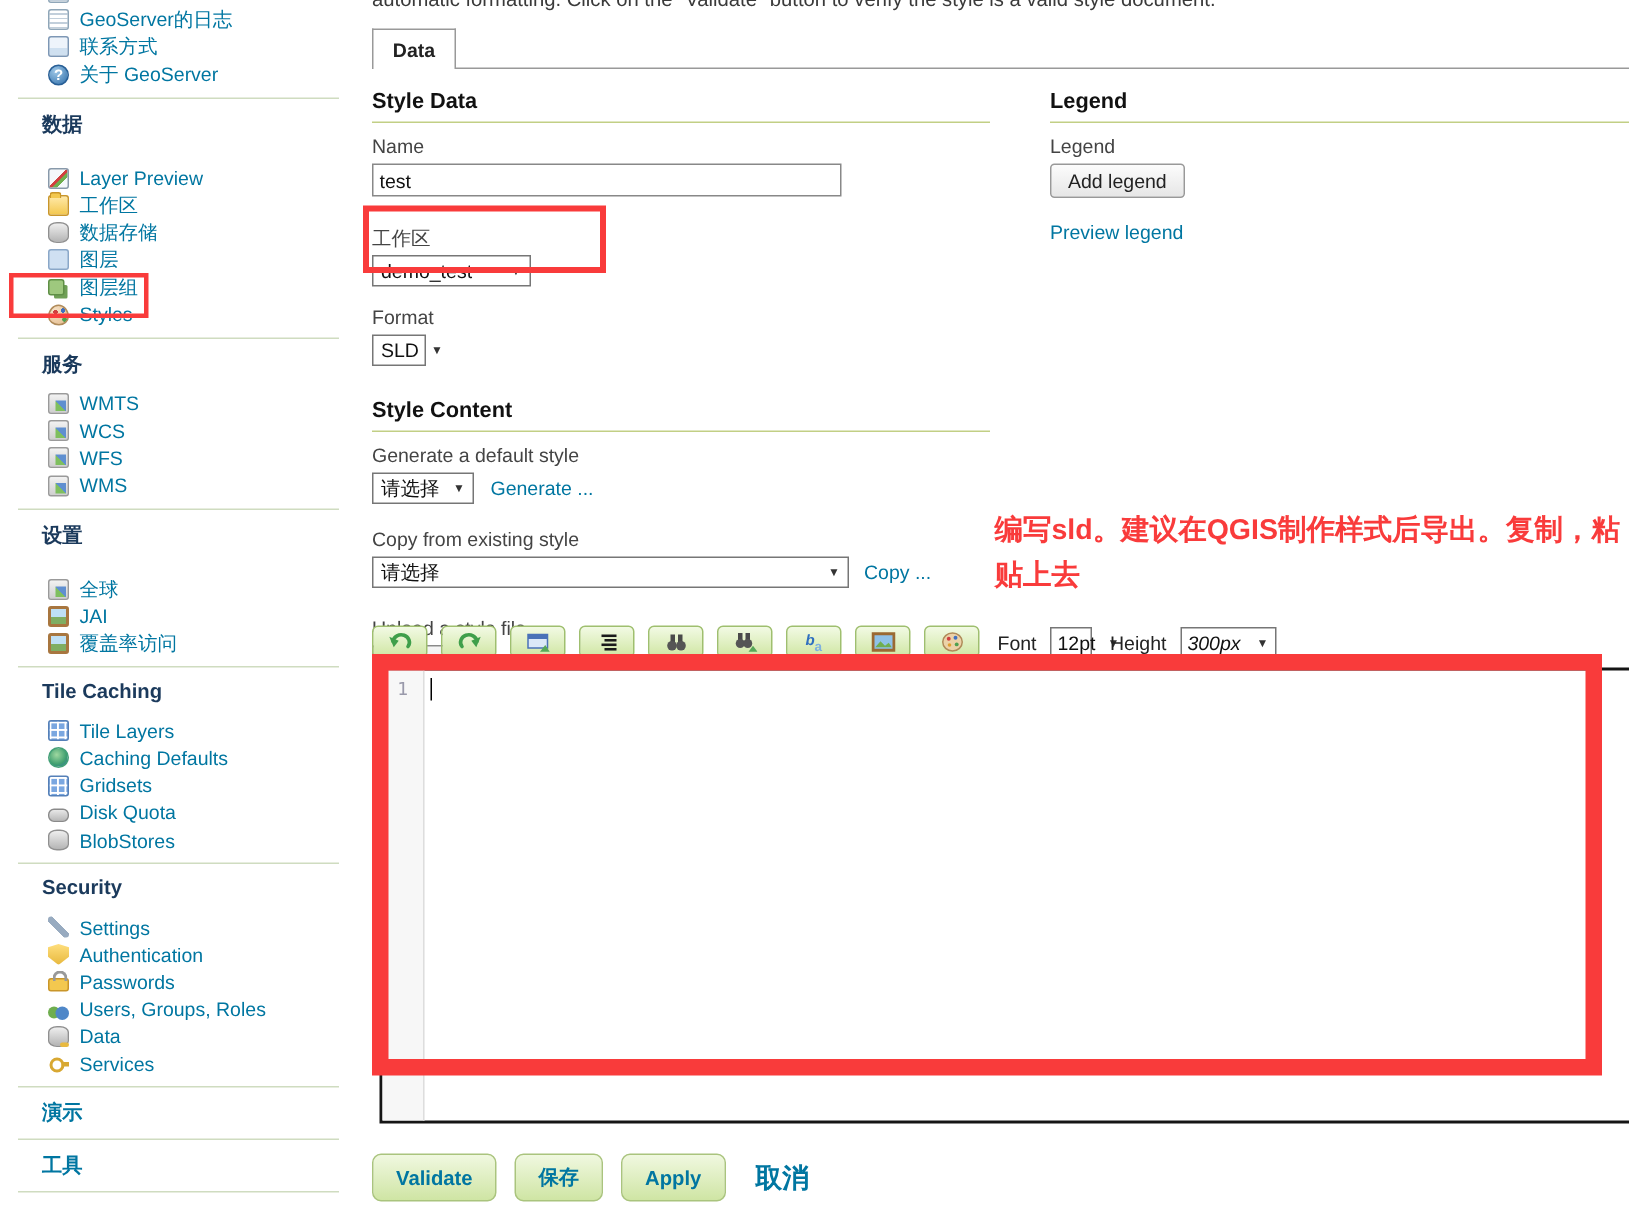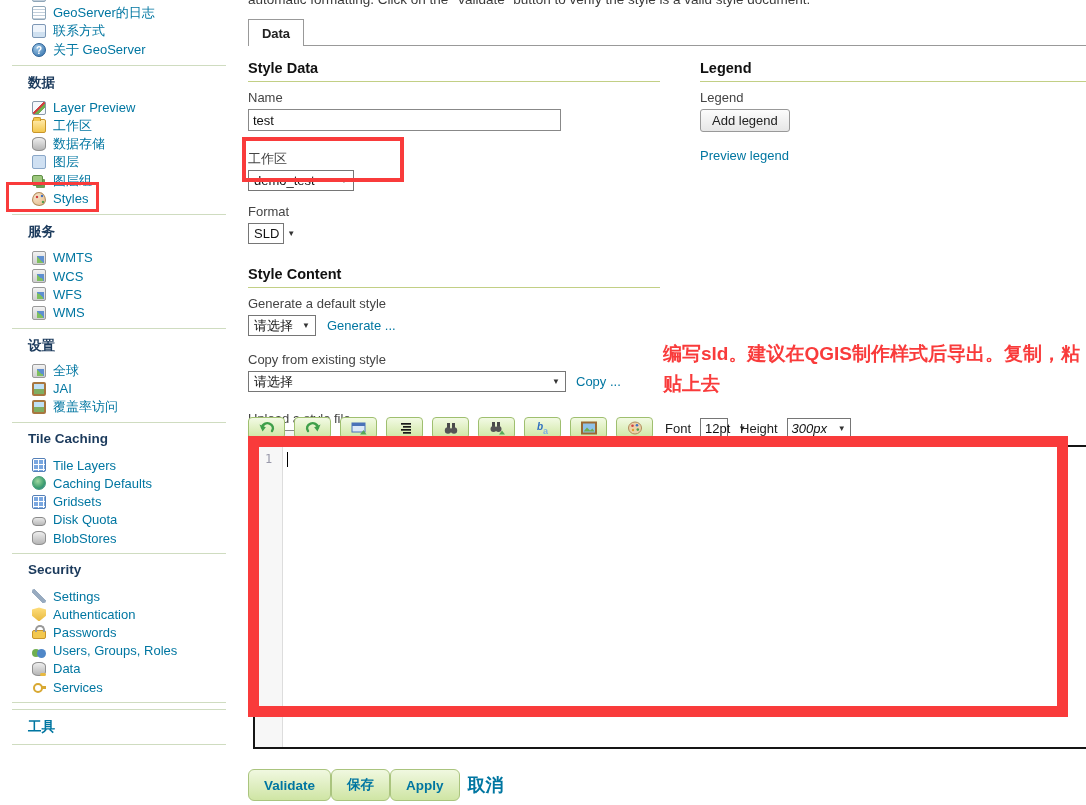--- a/index.html
+++ b/index.html
@@ -7,21 +7,21 @@
   a{text-decoration:none;cursor:pointer;}
   
   .sidebar{position:absolute;left:0;top:0;width:240px;font-size:13px;}
   .nav-list{list-style:none;margin:0;padding:0;}
   .nav-item{height:18.2px;display:flex;align-items:center;padding-left:32px;white-space:nowrap;}
   .nav-item.partial{margin-top:-14px;}
   .navlink{color:#0076a1;}
   .sdiv{border:none;border-top:1px solid #cfdcc0;margin:6px 14px 6px 12px;}
   .sec-h{margin:0;padding:2px 0 2px 28px;font-size:13.5px;font-weight:bold;color:#1b3a5c;height:18px;}
   .sec-h.blue{color:#0076a1;}
-  .m6{margin-top:6px;} .m4{margin-top:5px;} .m5{margin-top:5px;}
+  .m6{margin-top:6px;} .m4{margin-top:16px;} .m5{margin-top:5px;}
   
   .icn{display:inline-block;width:14px;height:14px;margin-right:7px;border-radius:2px;position:relative;flex:none;box-sizing:border-box;}
   .ic-doc{background:repeating-linear-gradient(180deg,#fff 0 2px,#c2cfdb 2px 3px);border:1px solid #8fa6b8;}
   .ic-contact{background:linear-gradient(180deg,#eef4fb 60%,#cfe0f0 60%);border:1px solid #7d97b5;}
   .ic-about{border-radius:50%;background:radial-gradient(circle at 35% 30%,#9fc8e8,#2e6da8);border:1px solid #285f96;}
   .ic-about::after{content:"?";position:absolute;left:0;top:0;width:100%;text-align:center;font-size:10px;line-height:13px;color:#fff;font-weight:bold;}
   .ic-map{background:linear-gradient(135deg,#f5f8fb 45%,#d04040 45% 58%,#6fae4f 58% 72%,#f5f8fb 72%);border:1px solid #8899aa;}
   .ic-folder{background:linear-gradient(180deg,#ffe9a8,#f3c84f);border:1px solid #c9962a;}
   .ic-folder::before{content:"";position:absolute;left:0;top:-3px;width:6px;height:3px;background:#f3c84f;border:1px solid #c9962a;border-bottom:none;border-radius:2px 2px 0 0;}
   .ic-db{background:linear-gradient(180deg,#eee,#b5b5b5);border:1px solid #909090;border-radius:6px/4px;}
@@ -73,21 +73,21 @@
   .editor-wrap{position:absolute;left:248px;top:417px;width:838px;}
   .toolbar{display:flex;align-items:center;gap:9px;}
   .tbtn{width:37px;height:22px;box-sizing:border-box;border:1px solid #9fbf6f;border-radius:4px;background:linear-gradient(180deg,#f2fae4,#cfe6a2);display:flex;align-items:center;justify-content:center;flex:none;}
   .tlabel{font-size:13px;color:#222;margin-left:3px;}
   .sel.small{height:20px;padding:0 4px;}
   .codebox{margin:6px 0 0 5px;width:840px;height:300px;border:2px solid #151515;background:#fff;display:flex;}
   .gutter{width:27px;background:#f7f7f7;border-right:1px solid #ddd;text-align:center;padding-top:5px;color:#99a;font-family:"DejaVu Sans Mono","Liberation Mono",monospace;font-size:12px;flex:none;}
   .codearea{flex:1;position:relative;}
   .caret{position:absolute;left:4px;top:5px;width:1px;height:15px;background:#000;}
   
-  .actions{position:absolute;left:248px;top:769px;display:flex;align-items:center;}
+  .actions{position:absolute;left:248px;top:769px;display:flex;align-items:center;gap:12px;}
   .gbtn{height:30px;padding:0 15px;border:1px solid #aac47e;border-radius:6px;background:linear-gradient(180deg,#f0f8e0,#cfe5a4);color:#0076a1;font-weight:bold;font-size:13.5px;display:flex;align-items:center;}
   .cancel{color:#0076a1;font-weight:bold;font-size:18px;margin-left:8px;}
   
   .redbox{position:absolute;border-style:solid;border-color:#f93b3b;pointer-events:none;z-index:5;box-sizing:border-box;}
   .rb-styles{left:6px;top:182px;width:93px;height:30px;border-width:3px;}
   .rb-workspace{left:242px;top:137px;width:162px;height:45px;border-width:4px;}
   .rb-editor{left:248px;top:436px;width:820px;height:281px;border-width:11px;}
 </style>
 </head>
 <body>
@@ -228,20 +228,21 @@
           <span class="icn ic-dbkey"></span>
           <a class="navlink">Data</a>
         </li>
       <li class="nav-item">
           <span class="icn ic-key"></span>
           <a class="navlink">Services</a>
         </li>
     </ul>
 
     <hr class="sdiv">
+    <h3 class="sec-h blue">演示</h3>
     <hr class="sdiv">
     <h3 class="sec-h blue">工具</h3>
     <hr class="sdiv">
   </nav>
 
   <div class="clip-desc">automatic formatting. Click on the "Validate" button to verify the style is a valid style document.</div>
   <div class="tab">Data</div>
   <div class="tabline"></div>
 
   <div class="col-left">

